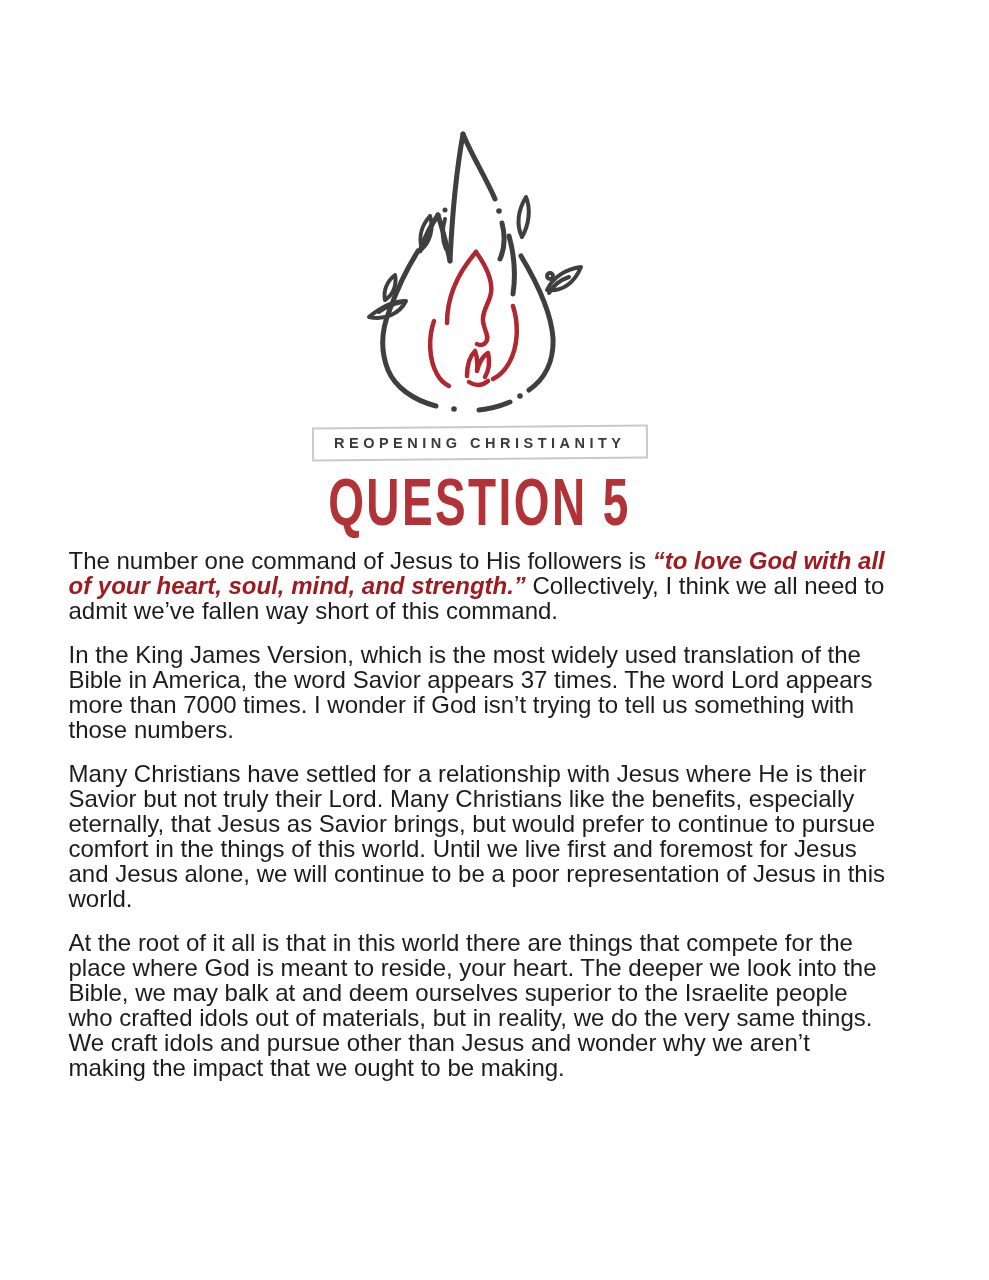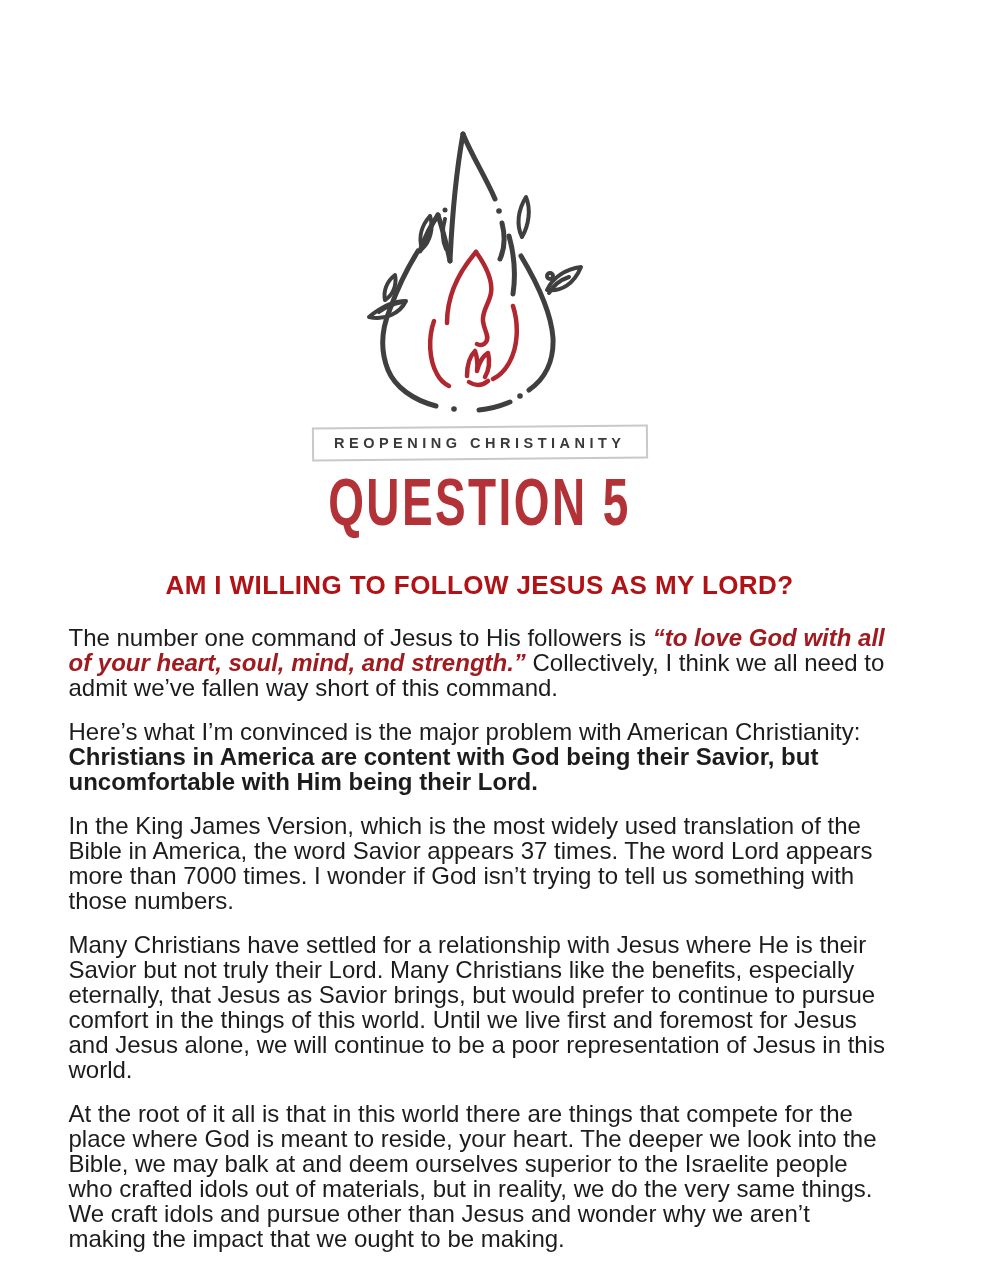--- a/index.html
+++ b/index.html
@@ -150,23 +150,21 @@
       </g>
     </svg>
 
     <div class="banner">
       <span>REOPENING CHRISTIANITY</span>
     </div>
 
     <div class="question-title">QUESTION 5</div>
   </header>
 
-  <h1 class="page-heading">AM I WILLING TO FOLLOW JESUS AS MY LORD?</h1>
 
   <main class="doc-body" id="paragraphs">
       <p><span class="seg-normal">The number one command of Jesus to His followers is </span><span class="seg-red-bold-italic">“to love God with all of your heart, soul, mind, and strength.”</span><span class="seg-normal"> Collectively, I think we all need to admit we’ve fallen way short of this command.</span></p>
-      <p><span class="seg-normal">Here’s what I’m convinced is the major problem with American Christianity: </span><span class="seg-bold">Christians in America are content with God being their Savior, but uncomfortable with Him being their Lord.</span></p>
       <p><span class="seg-normal">In the King James Version, which is the most widely used translation of the Bible in America, the word Savior appears 37 times. The word Lord appears more than 7000 times. I wonder if God isn’t trying to tell us something with those numbers.</span></p>
       <p><span class="seg-normal">Many Christians have settled for a relationship with Jesus where He is their Savior but not truly their Lord. Many Christians like the benefits, especially eternally, that Jesus as Savior brings, but would prefer to continue to pursue comfort in the things of this world. Until we live first and foremost for Jesus and Jesus alone, we will continue to be a poor representation of Jesus in this world.</span></p>
       <p><span class="seg-normal">At the root of it all is that in this world there are things that compete for the place where God is meant to reside, your heart. The deeper we look into the Bible, we may balk at and deem ourselves superior to the Israelite people who crafted idols out of materials, but in reality, we do the very same things. We craft idols and pursue other than Jesus and wonder why we aren’t making the impact that we ought to be making.</span></p>
     </main>
 
 </div>
 
 </body></html>

